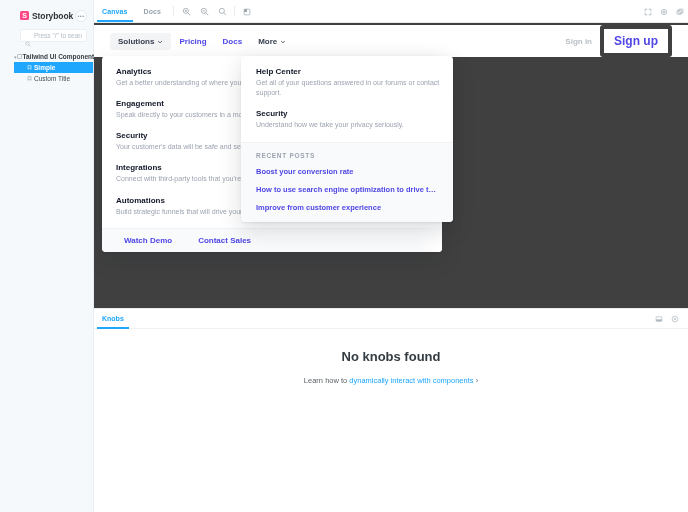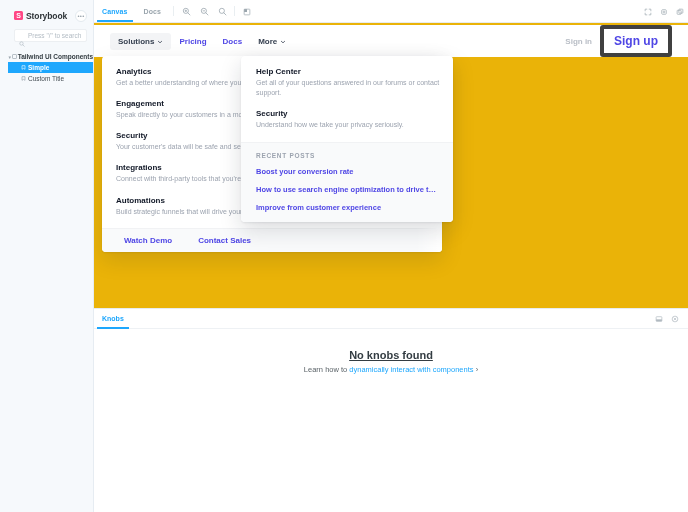--- a/index.html
+++ b/index.html
@@ -8,21 +8,21 @@
     font-family: "Liberation Sans", sans-serif;
     background: #ffffff;
     overflow: hidden;
   }
   #app { position: relative; width: 688px; height: 512px; background: #ffffff; }
 
   
   .sidebar {
     position: absolute; left: 0; top: 0; width: 94px; height: 512px;
     background: #f6f9fc; border-right: 1px solid #e6ecf2;
-    padding: 6px 0 0 8px;
+    padding: 6px 0 0 14px;
   }
   .sb-brandrow {
     display: flex; align-items: center; justify-content: space-between;
     padding: 2px 6px 0 6px; height: 17px;
   }
   .sb-brand { display: flex; align-items: center; gap: 3px; }
   .sb-logo {
     width: 9px; height: 9px; border-radius: 1.5px;
     background: #ff4785; color: #fff; font-size: 7px; font-weight: bold;
     display: flex; align-items: center; justify-content: center;
@@ -77,21 +77,21 @@
   .tb-group { display: flex; align-items: center; gap: 2px; }
   .tb-btn {
     width: 16px; height: 23px; display: flex; align-items: center; justify-content: center;
     color: #9aa5ad;
   }
   .tb-spacer { flex: 1 1 auto; }
 
   
   .canvas {
     position: absolute; left: 94px; top: 23px; width: 594px; height: 285px;
-    background: #eab308; overflow: hidden; text-decoration: underline;
+    background: #404040; overflow: hidden; text-decoration: underline;
   }
   .navbar {
     position: absolute; left: 0; top: 2px; width: 594px; height: 32px;
     background: #ffffff;
     display: flex; align-items: center; padding: 0 16px;
   }
   .nav-left { display: flex; align-items: center; gap: 0; }
   .nav-item {
     display: flex; align-items: center; gap: 3px;
     font-size: 8px; font-weight: bold; color: #4f46e5;
@@ -162,21 +162,21 @@
     display: flex; align-items: center; padding: 0 8px;
     font-size: 7px; font-weight: bold; color: #1ea7fd; position: relative;
   }
   .addon-tab::after {
     content: ""; position: absolute; left: 3px; right: 3px; bottom: -1px;
     height: 2px; background: #1ea7fd;
   }
   .addon-actions { margin-left: auto; display: flex; align-items: center; gap: 2px; padding-right: 6px; }
   .addon-btn { width: 14px; height: 20px; display: flex; align-items: center; justify-content: center; color: #b0b9c0; }
   .addon-empty { padding-top: 20px; text-align: center; }
-  .addon-empty-title { font-size: 11px; font-weight: bold; color: #333c42; margin-bottom: 4px; text-decoration: underline; }
+  .addon-empty-title { font-size: 13px; font-weight: bold; color: #333c42; margin-bottom: 12px; }
   .addon-empty-sub { font-size: 7.5px; color: #5b6368; }
   .addon-empty-sub a { color: #1ea7fd; text-decoration: none; }
 
   .fade-r {
     position: absolute; top: 0; bottom: 0; right: 0; width: 26px;
     background: linear-gradient(to right, rgba(255,255,255,0), #ffffff 85%);
     pointer-events: none;
   }
 </style>
 </head>

